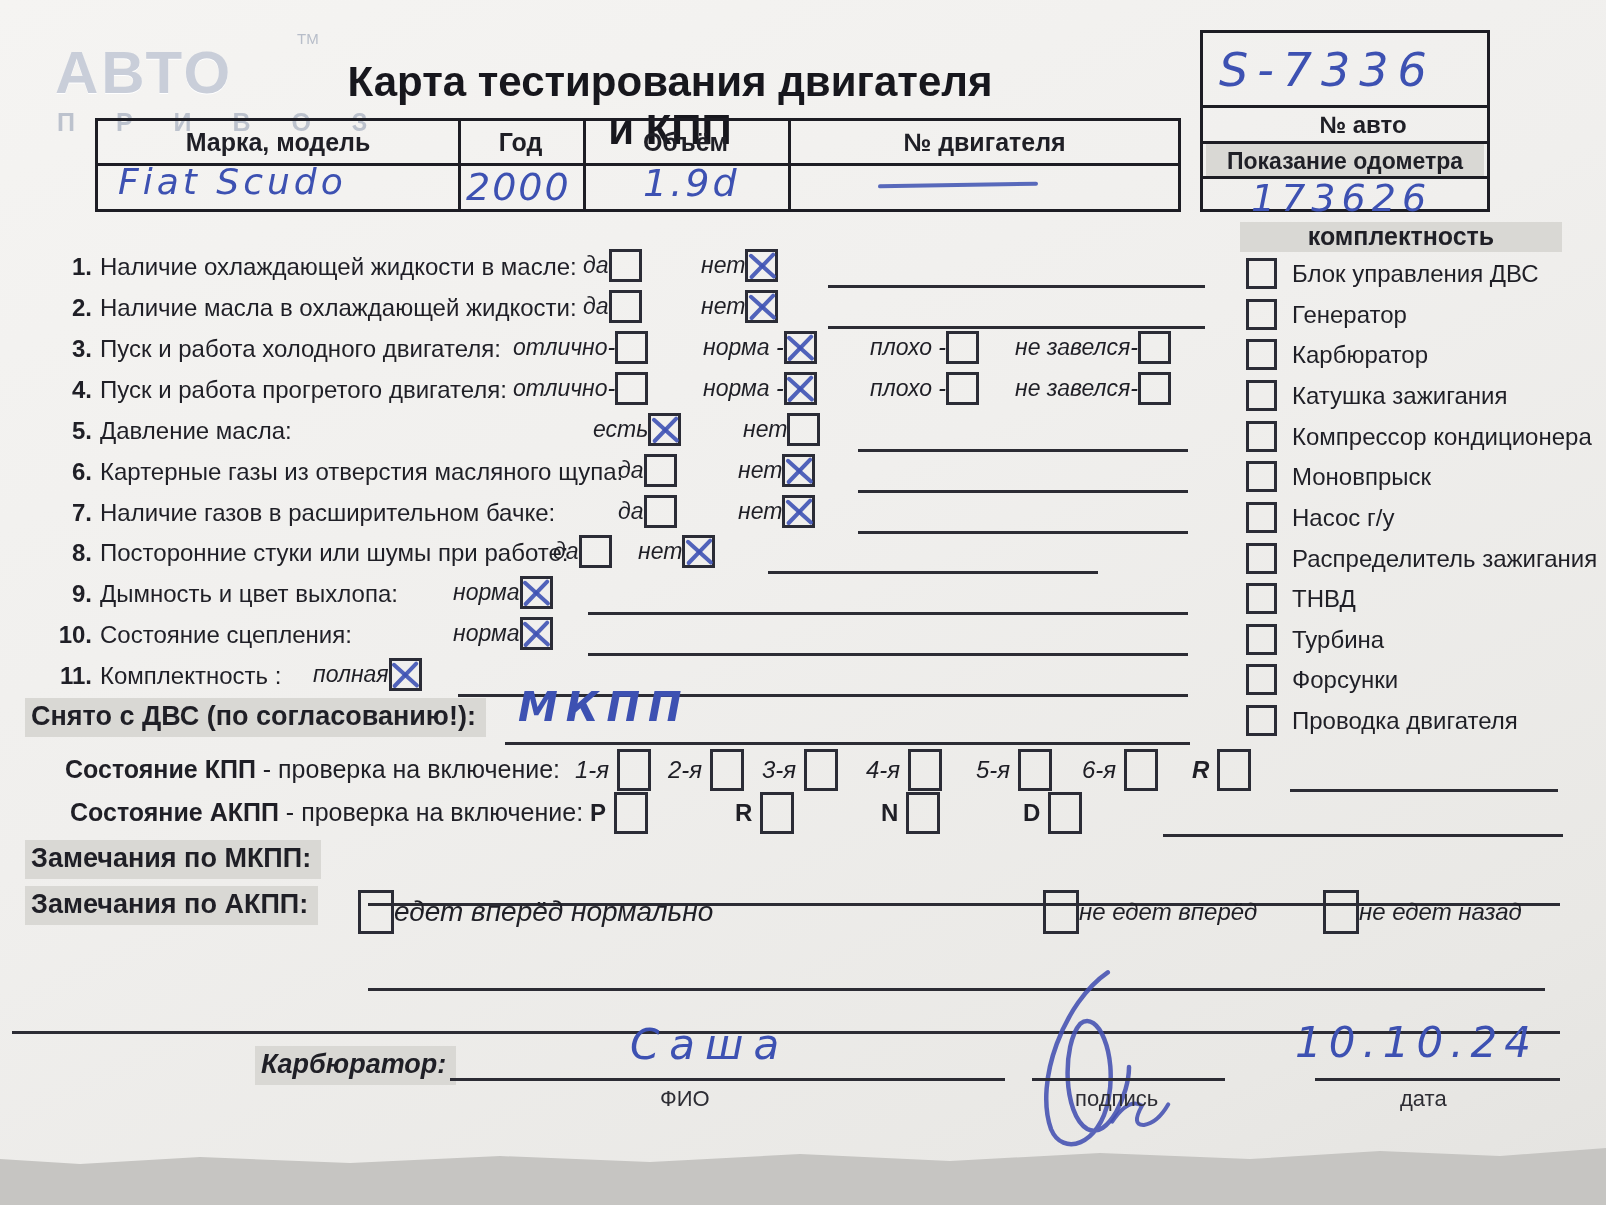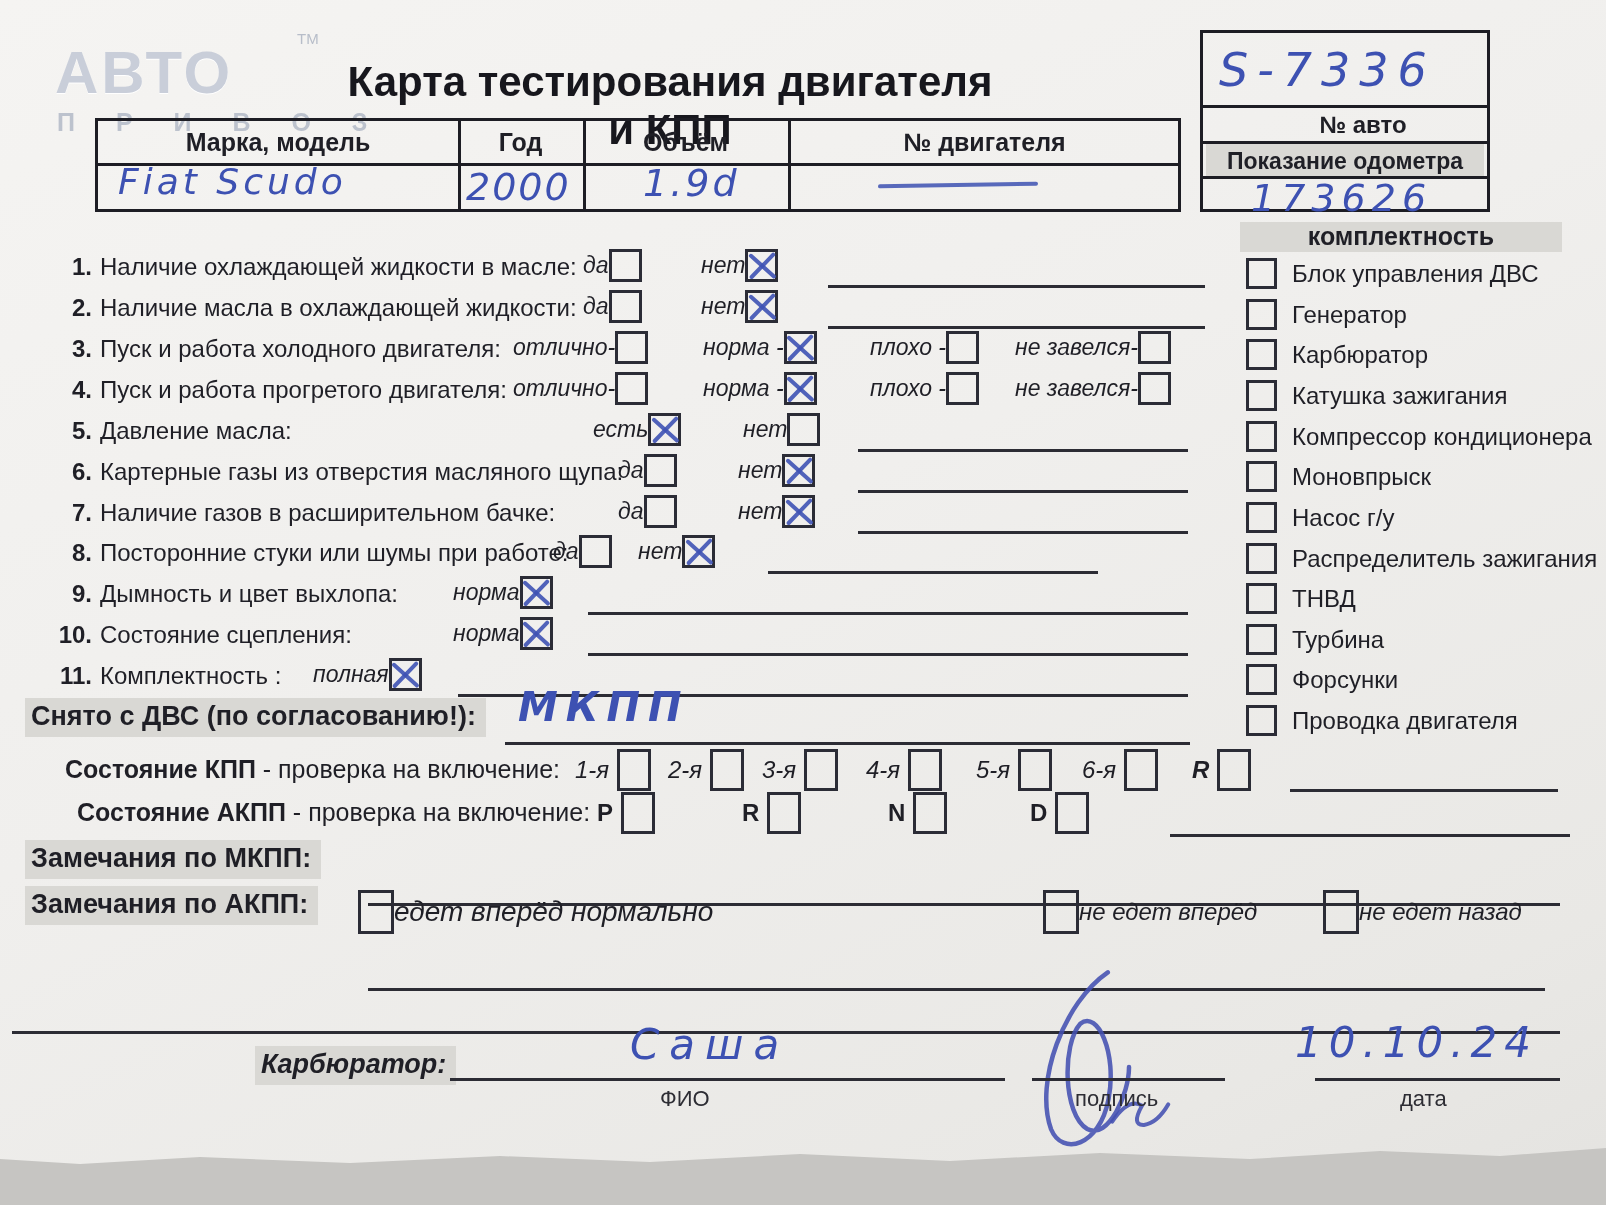--- a/index.html
+++ b/index.html
@@ -306,21 +306,21 @@
           <span>6-я</span>
           <span class="cbt"></span>
         </span>
       <span class="gear" style="left:1192px;top:-4px;font-style:italic;font-weight:bold;">
           <span>R</span>
           <span class="cbt"></span>
         </span>
       <span class="wline" style="left:1290px;top:36px;width:268px;"></span>
     </div>
 
-    <div class="abs" style="left:12px;top:796px;width:1441px;height:46px;">
+    <div class="abs" style="left:5px;top:796px;width:1441px;height:46px;">
       <span class="abs" style="left:65px;top:2px;font-size:25px;white-space:nowrap;"><b>Состояние АКПП</b><span> - проверка на включение:</span></span>
       <span class="gear" style="left:585px;top:-4px;font-weight:bold;">
           <span>P</span>
           <span class="cbt"></span>
         </span>
       <span class="gear" style="left:730px;top:-4px;font-weight:bold;">
           <span>R</span>
           <span class="cbt"></span>
         </span>
       <span class="gear" style="left:876px;top:-4px;font-weight:bold;">

